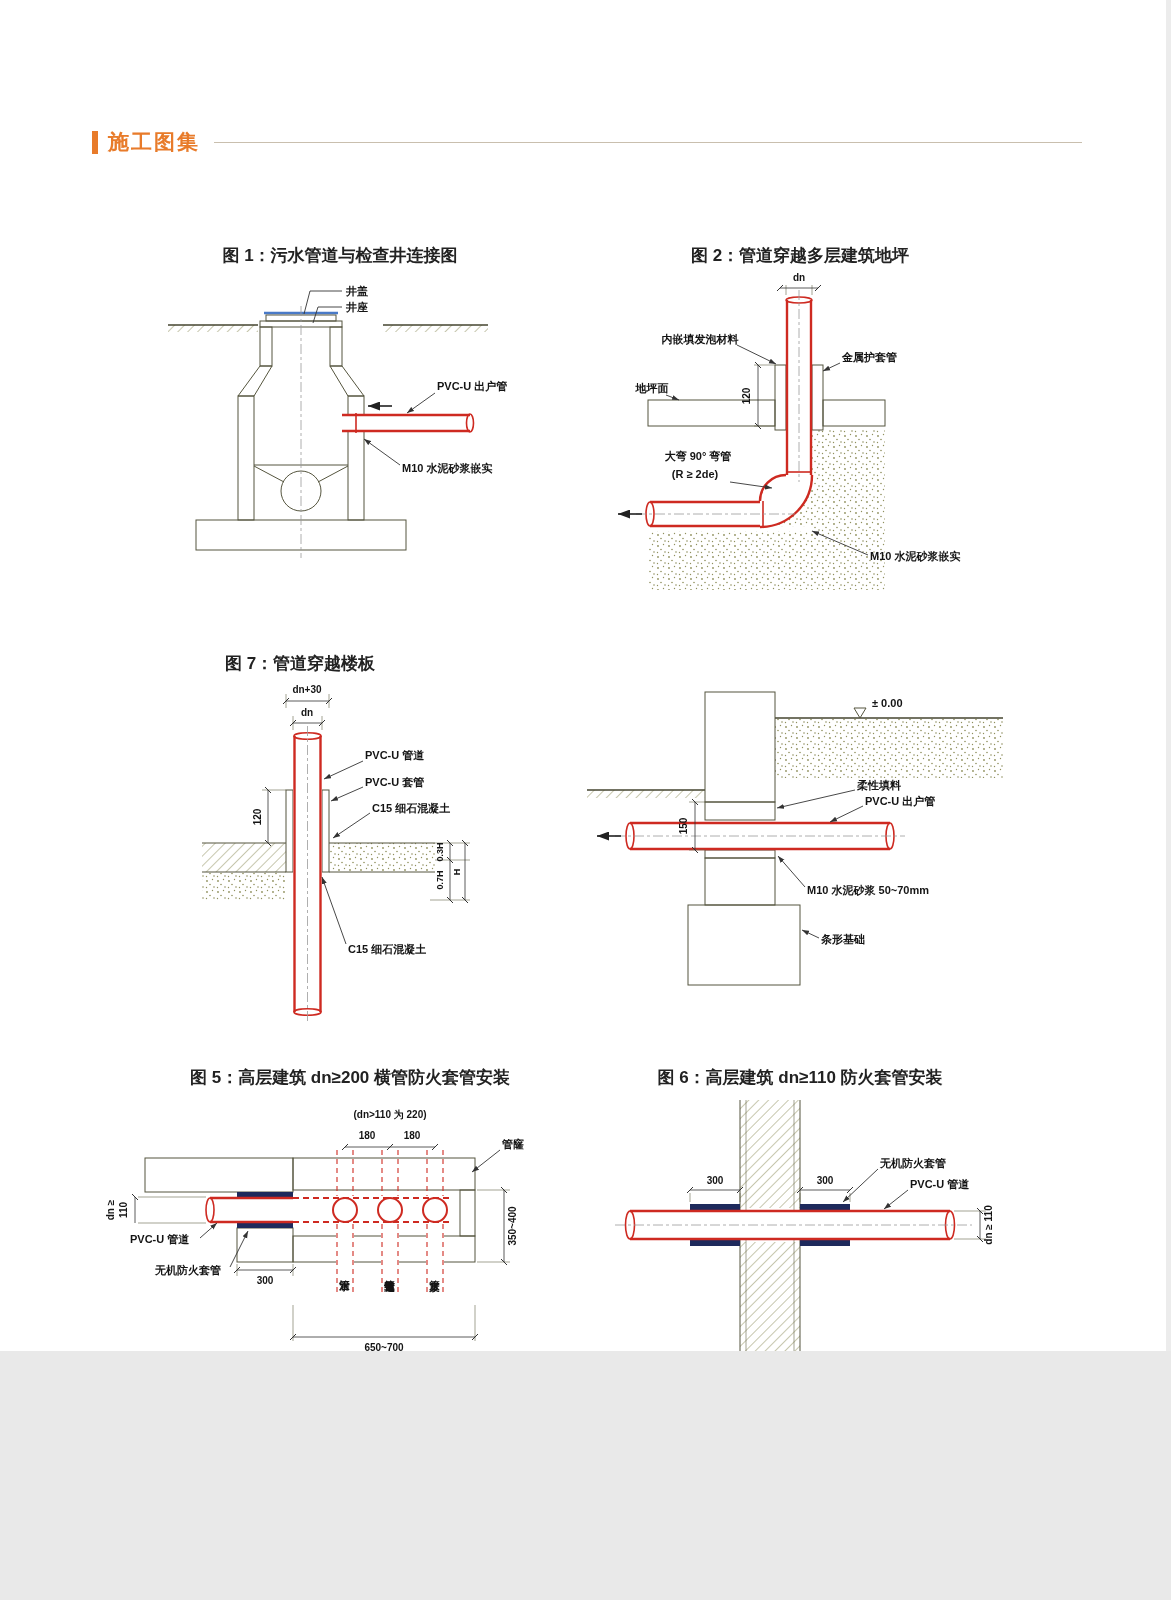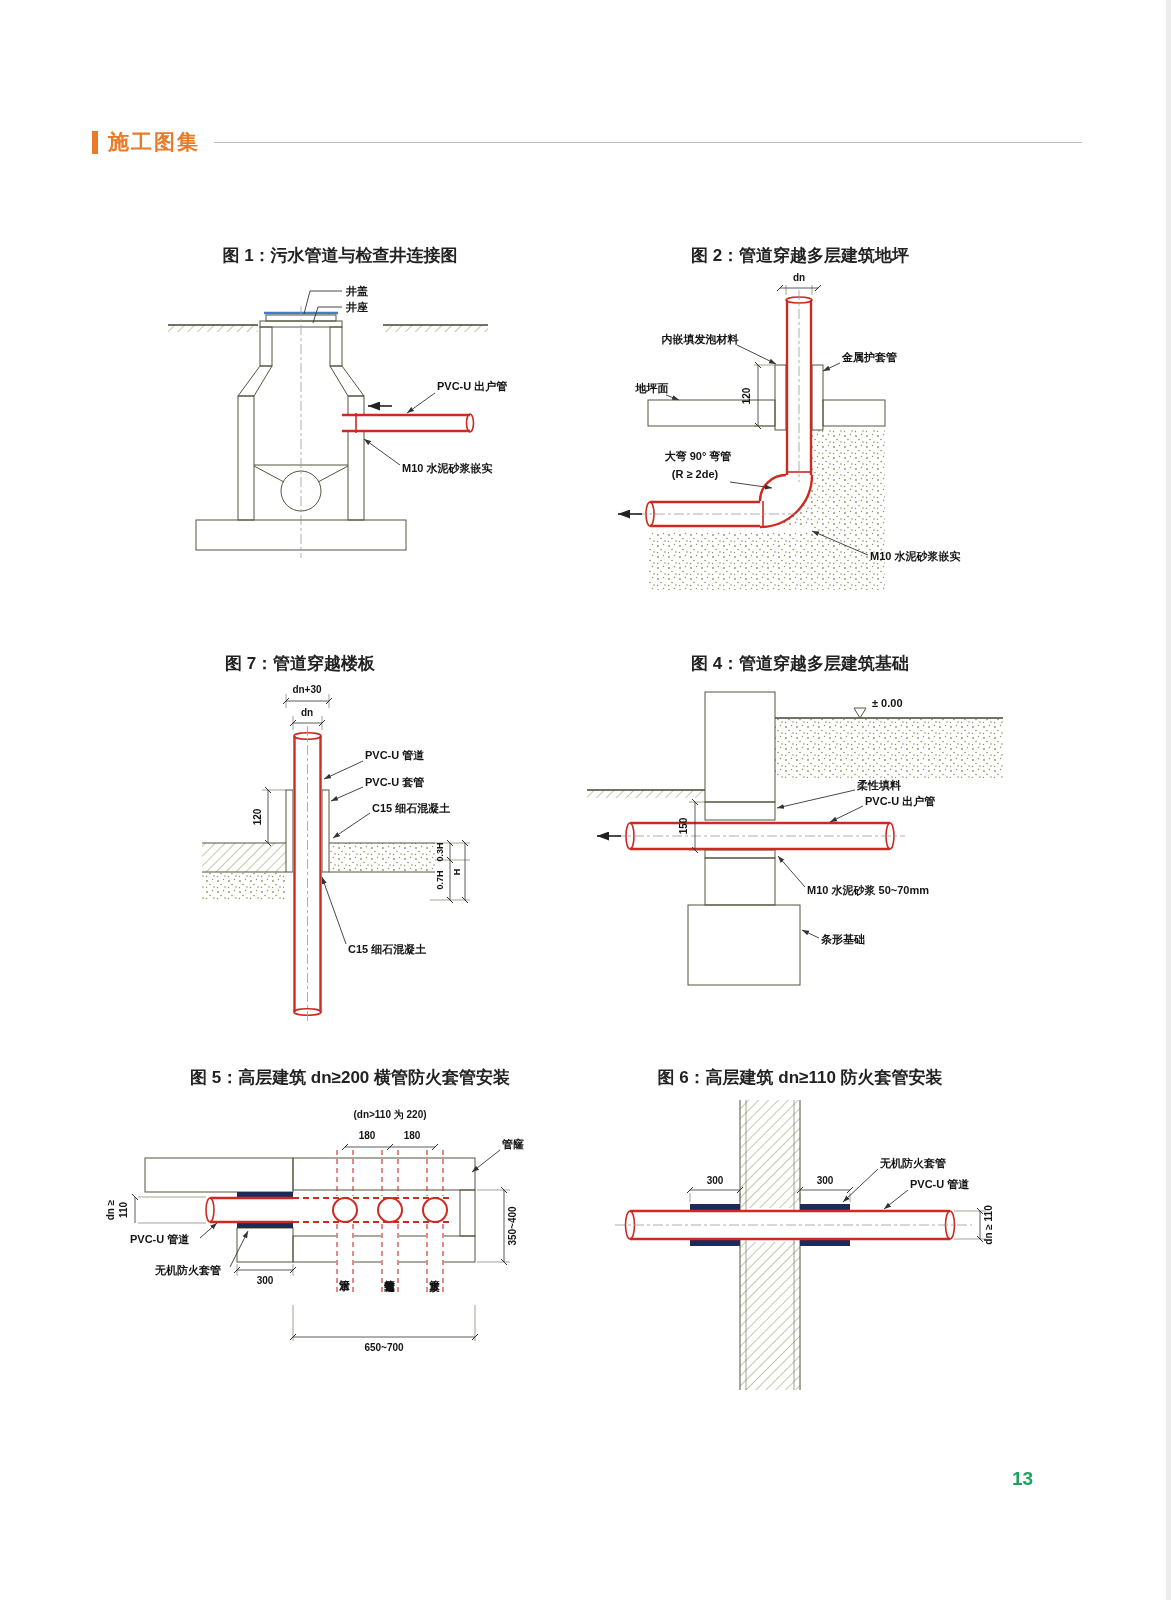--- a/index.html
+++ b/index.html
@@ -1,18 +1,18 @@
 <!DOCTYPE html>
 <html style="--accent-orange: #e87b2a; --page-number-green: #1ea15f; --pipe-red: #ce2a21; --sleeve-navy: #1e2a5c; --hatch-olive: #90905e;"><head>
 <meta charset="utf-8">
 <style>
   * { margin:0; padding:0; box-sizing:border-box; }
   html,body { background:#e9e9e9; }
   body { font-family:"Liberation Sans","DejaVu Sans",sans-serif; }
-  .page { position:relative; width:1171px; height:1600px; background:#fff; margin:0 auto; overflow:hidden; }
+  .page { position:relative; width:1171px; height:1351px; background:#fff; margin:0 auto; overflow:hidden; }
   .page-edge { position:absolute; right:0; top:0; width:5px; height:100%; background:#ececec; }
 
   .hdr { position:absolute; left:92px; top:128px; width:990px; display:flex; align-items:center; }
   .hdr-bar { width:6px; height:23px; background:var(--accent-orange,#e87b2a); margin-right:10px; }
   .hdr-title { font-size:21px; font-weight:700; color:var(--accent-orange,#e87b2a); letter-spacing:2px; }
   .hdr-rule { flex:1; height:0; border-top:1.5px solid #c9bfae; margin-left:14px; }
 
   .fig-title { position:absolute; font-size:17px; font-weight:700; color:#222; text-align:center; white-space:nowrap;margin-top:8px; }
   .fig { position:absolute; }
   .page-num { position:absolute; left:1012px; top:1468px; font-size:19px; font-weight:700; color:var(--page-number-green,#1ea15f); }
@@ -80,21 +80,20 @@
 
   <div class="hdr">
     <span class="hdr-bar"></span>
     <span class="hdr-title">施工图集</span>
     <span class="hdr-rule"></span>
   </div>
 
   <div class="fig-title" style="left:140px;top:236px;width:400px">图 1：污水管道与检查井连接图</div>
   <div class="fig-title" style="left:590px;top:236px;width:420px">图 2：管道穿越多层建筑地坪</div>
   <div class="fig-title" style="left:100px;top:644px;width:400px">图 7：管道穿越楼板</div>
-  <div class="fig-title" style="left:590px;top:644px;width:420px">图 4：管道穿越多层建筑基础</div>
   <div class="fig-title" style="left:120px;top:1058px;width:460px">图 5：高层建筑 dn≥200 横管防火套管安装</div>
   <div class="fig-title" style="left:590px;top:1058px;width:420px">图 6：高层建筑 dn≥110 防火套管安装</div>
 
   <svg class="fig" style="left:140px;top:270px" width="400" height="340" viewBox="0 0 400 340">
     <g>
       <rect x="28" y="55" width="90" height="7" fill="url(#hatch)"></rect>
       <rect x="243" y="55" width="105" height="7" fill="url(#hatch)"></rect>
       <line x1="28" y1="55" x2="118" y2="55" class="gl"></line>
       <line x1="243" y1="55" x2="348" y2="55" class="gl"></line>
     </g>

